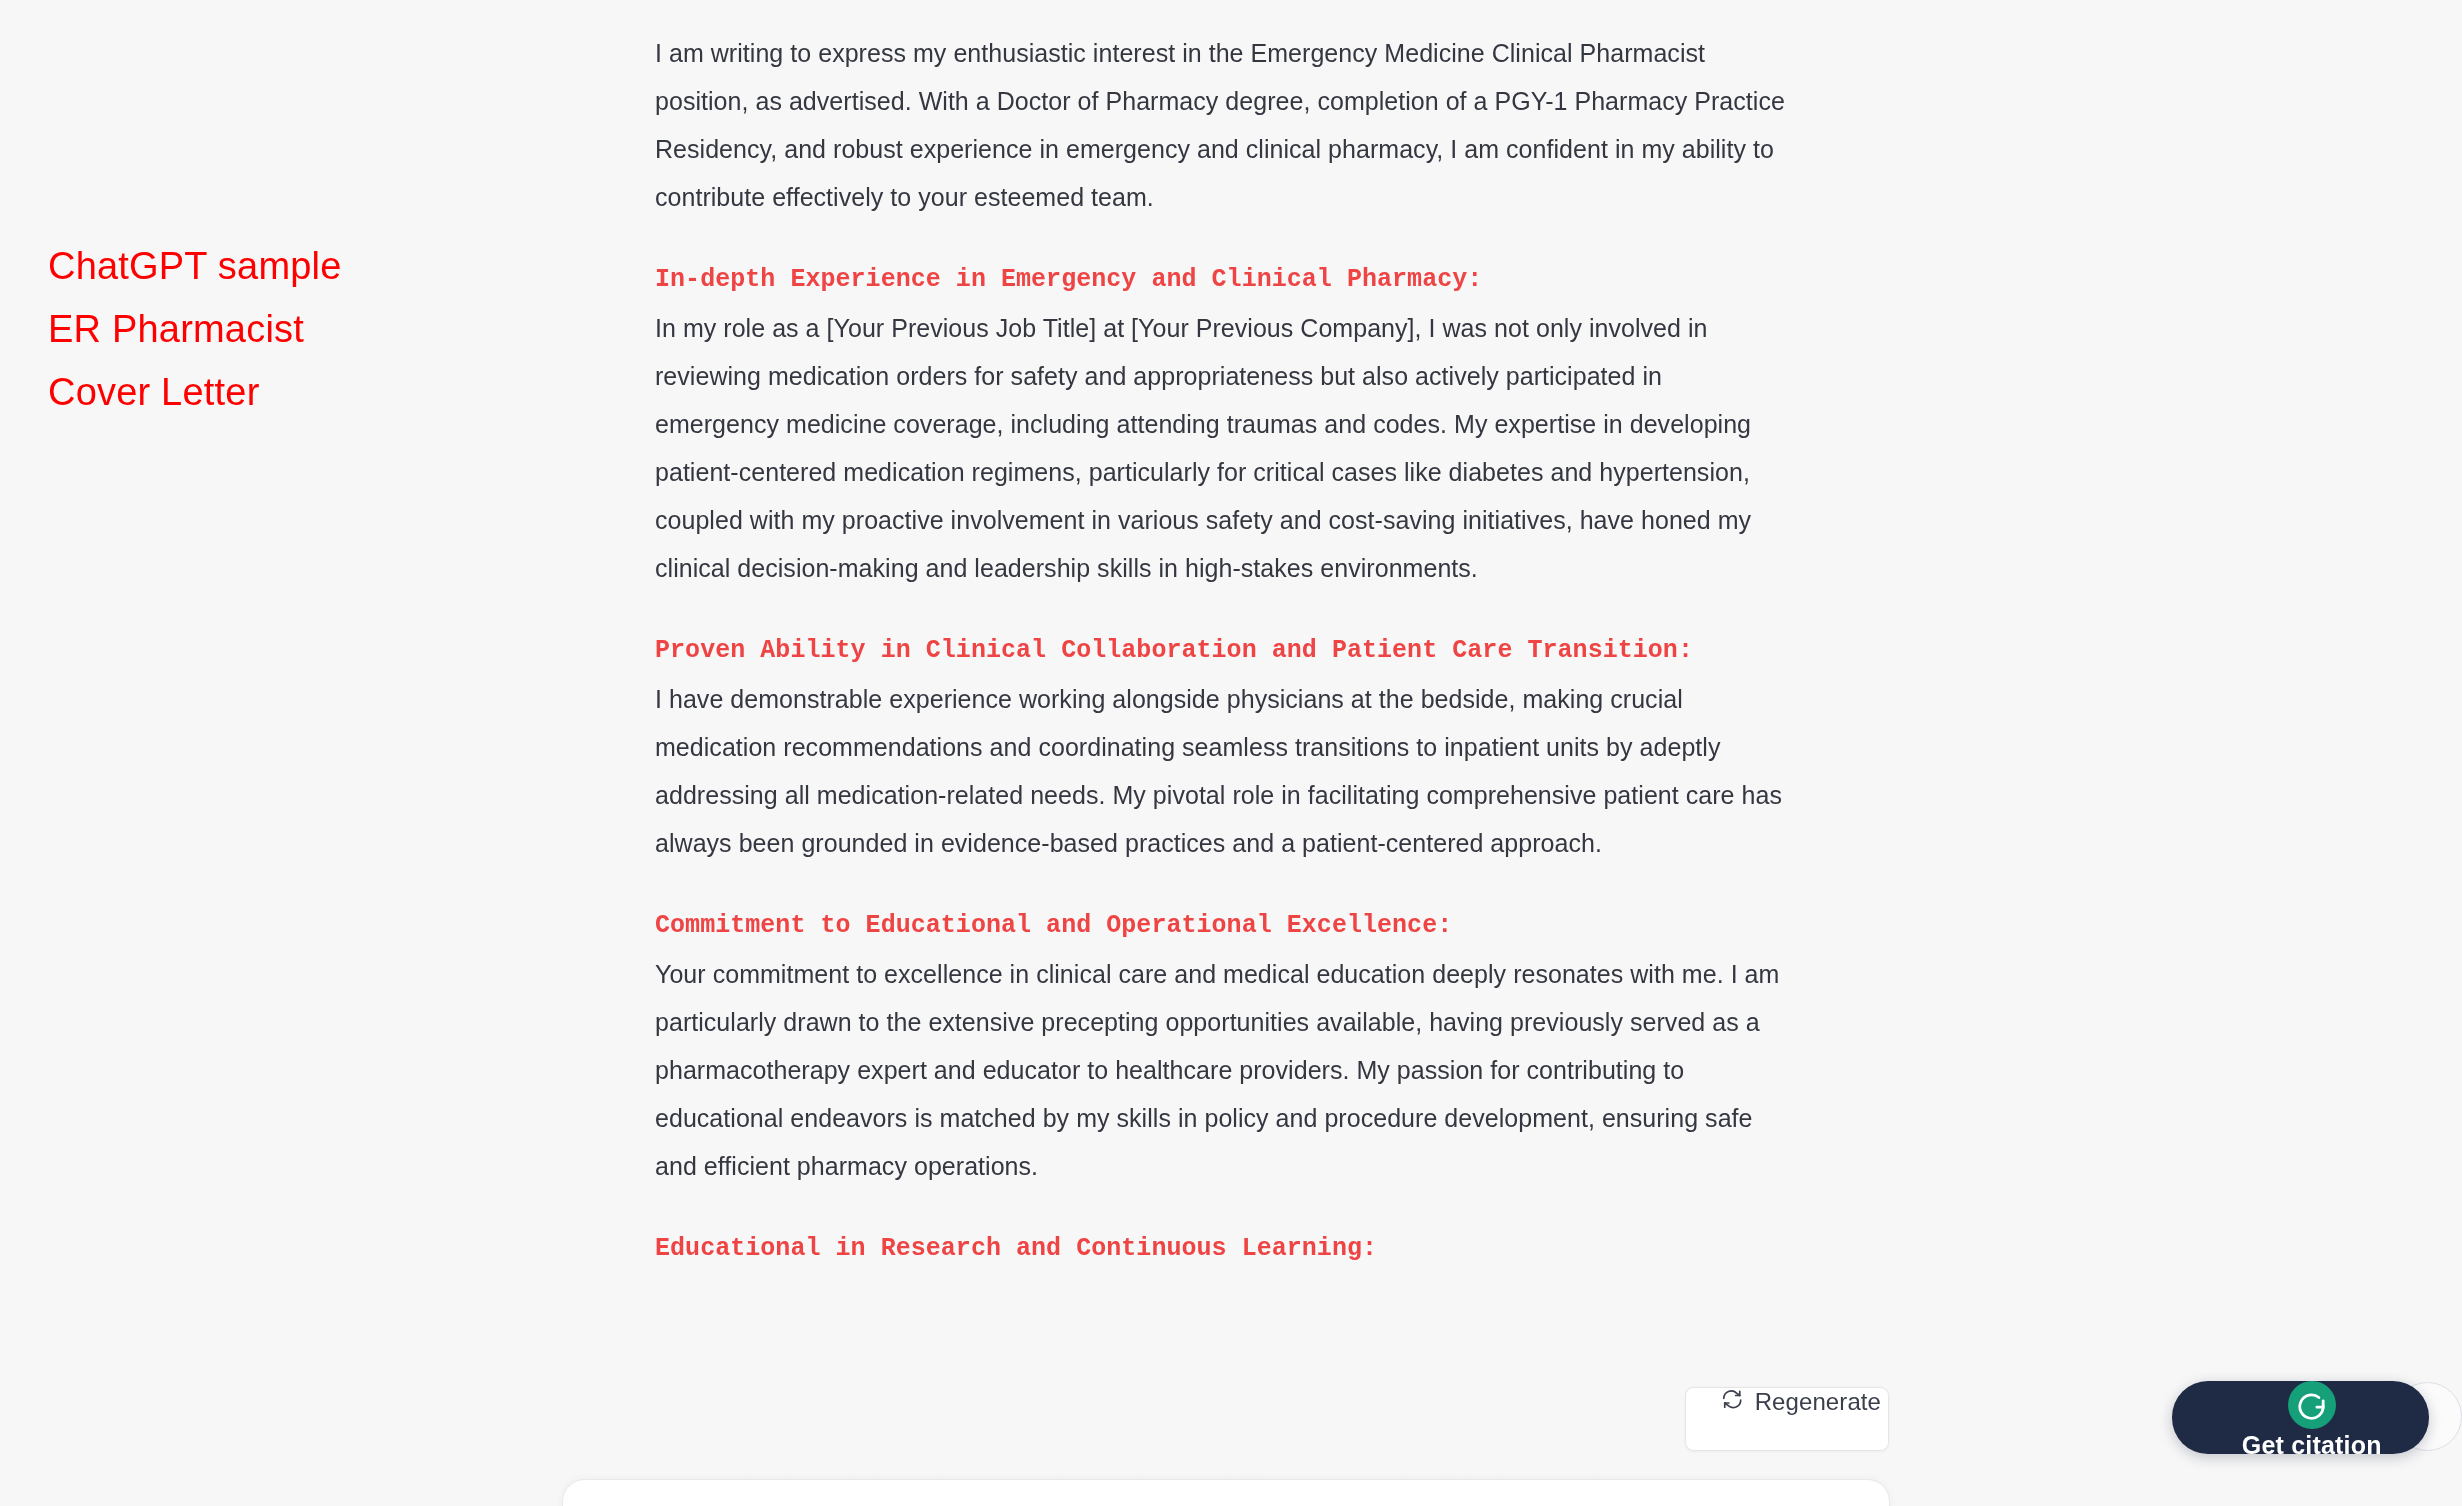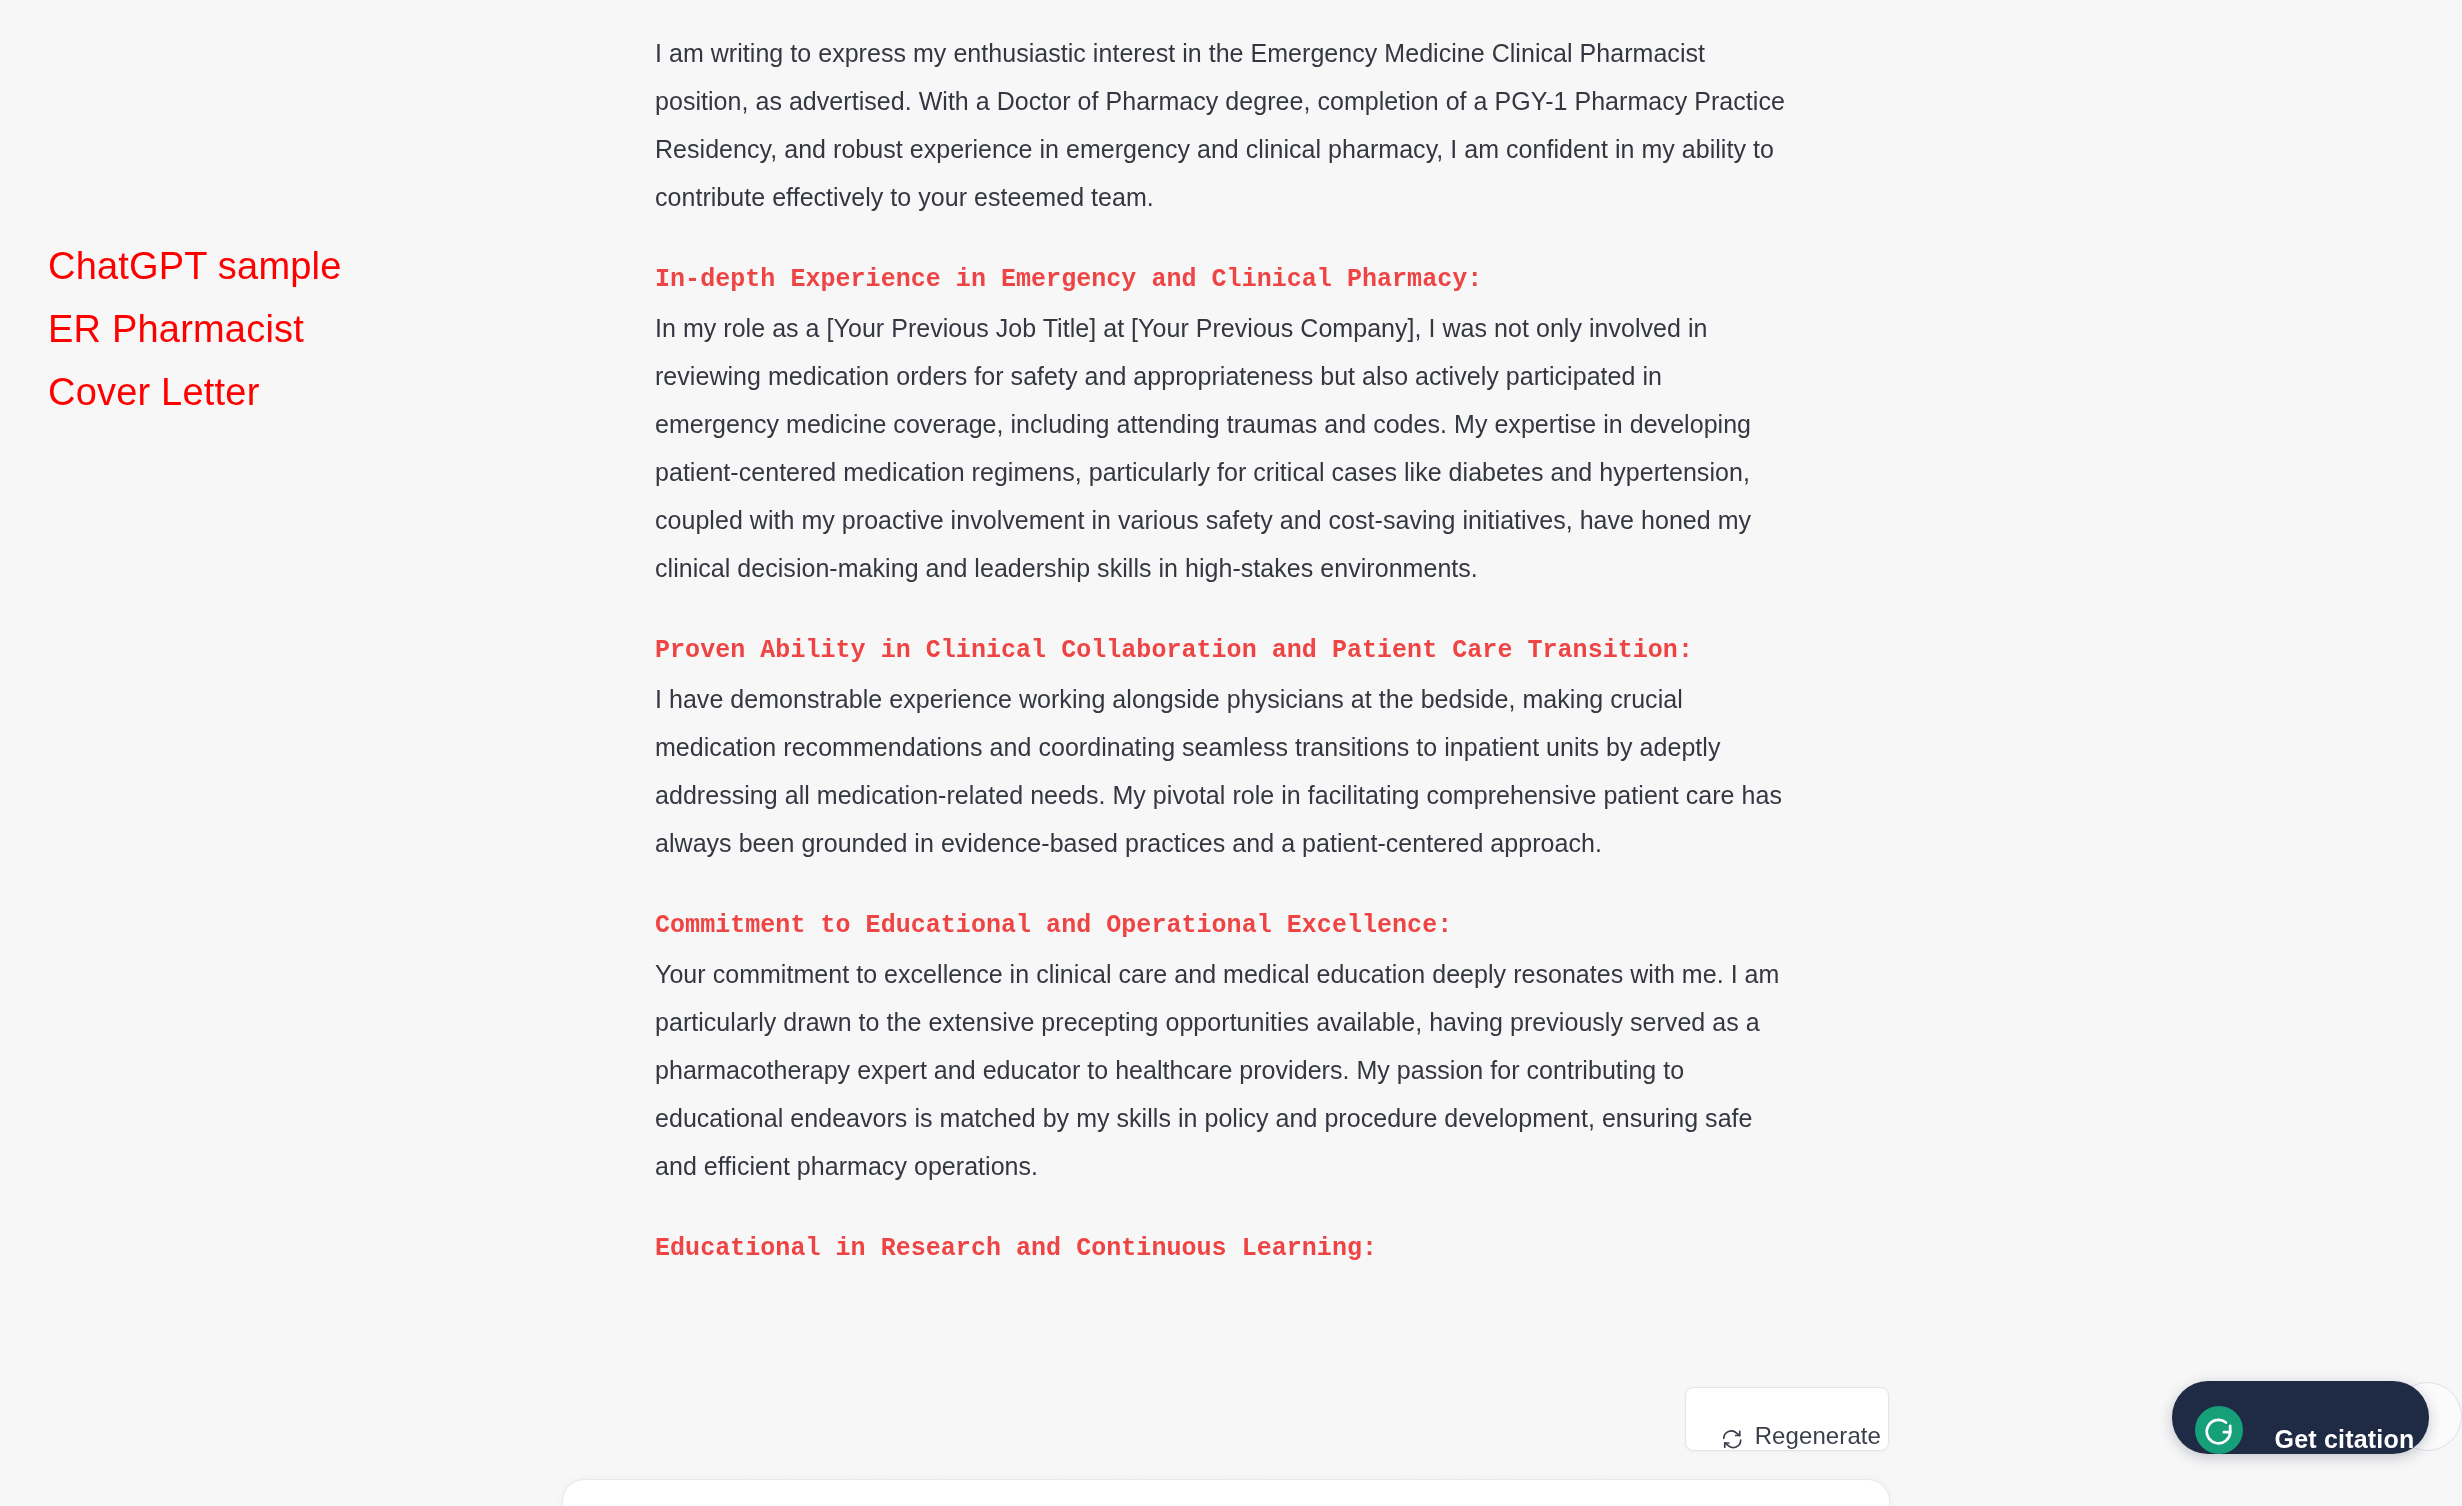--- a/index.html
+++ b/index.html
@@ -68,21 +68,21 @@
     position: absolute;
     left: 1685px;
     top: 1387px;
     width: 204px;
     height: 64px;
     box-sizing: border-box;
     background: #ffffff;
     border: 0.9px solid #e5e5e6;
     border-radius: 8.6px;
     display: flex;
-    align-items: flex-end;
+    align-items: flex-start;
     justify-content: center;
     gap: 11.2px;
     box-shadow: 0 0.9px 2.6px rgba(0,0,0,0.045);
     cursor: pointer;
     padding-left: 28px;
   }
   #regenerate-btn .rgn-label {
     font-size: 24px;
     color: #3a3f4b;
     letter-spacing: 0.1px;
@@ -133,26 +133,27 @@
   #get-citation-btn {
     position: absolute;
     left: 2172px;
     top: 1381px;
     width: 257px;
     height: 73px;
     box-sizing: border-box;
     background: #1f2a44;
     border-radius: 36px;
     display: flex;
-    align-items: flex-end;
+    align-items: center;
     padding-left: 22.5px;
-    gap: 32px;
+    gap: 2px;
     box-shadow: 0 3.5px 14px rgba(15,23,42,0.22);
     cursor: pointer;
     z-index: 10;
+    flex-direction: column;
   }
   #gc-logo {
     width: 48px;
     height: 48px;
     border-radius: 50%;
     background: #15a07a;
     display: flex;
     align-items: center;
     justify-content: center;
     flex: none;

